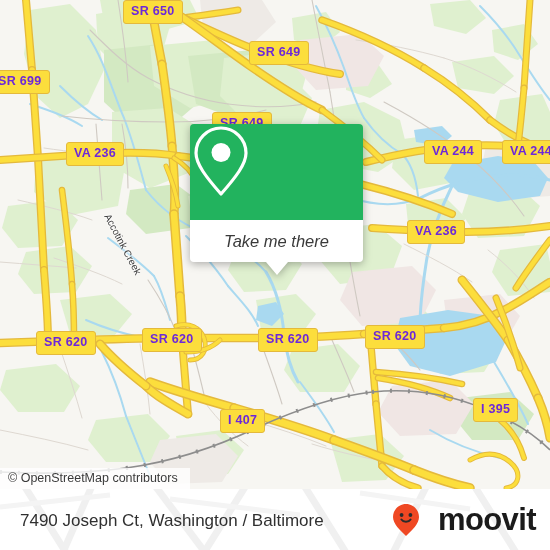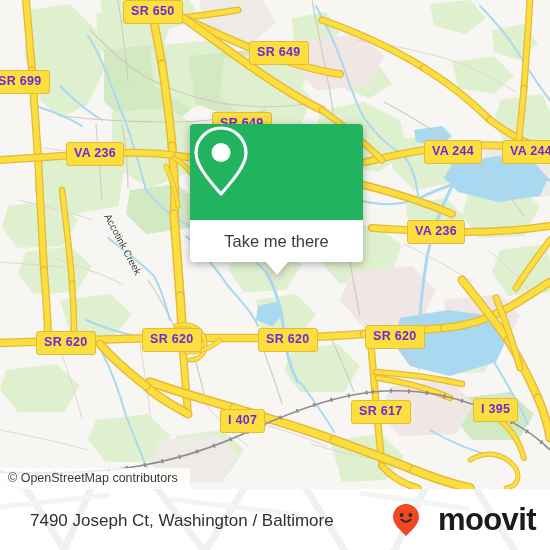--- a/index.html
+++ b/index.html
@@ -28,31 +28,31 @@
                color:#3a3a3a;font-size:12.5px;padding:3px 12px 4px 8px;
                white-space:nowrap;line-height:1.15;}
 
   
   #callout{position:absolute;left:190px;top:124px;width:173px;
            filter:drop-shadow(0 2px 4px rgba(0,0,0,.30));}
   #callout-top{background:#22b35e;height:96px;border-radius:4px 4px 0 0;
                display:flex;align-items:center;justify-content:center;}
   #callout-bottom{background:#fff;height:42px;border-radius:0 0 4px 4px;
                   display:flex;align-items:center;justify-content:center;}
-  #callout-label{color:#3a3a3a;font-size:16.5px;line-height:1;}
+  #callout-label{color:#3a3a3a;font-size:16.5px;line-height:1;font-style:italic;}
   #callout-tail{position:absolute;left:50%;top:138px;margin-left:-11px;
                 width:0;height:0;border-left:11px solid transparent;
                 border-right:11px solid transparent;border-top:13px solid #fff;}
 
   
   #footer{position:absolute;left:0;top:489px;width:550px;height:61px;
           background:#fff;overflow:hidden;}
   #footer-watermark{position:absolute;left:0;top:0;width:550px;height:61px;}
   #footer-title{position:absolute;left:20px;top:50%;transform:translateY(-50%);
-                color:#303030;font-size:17px;white-space:nowrap;line-height:1;margin-left:10px;}
+                color:#303030;font-size:17px;white-space:nowrap;line-height:1;}
 
   
   #moovit{position:absolute;right:14px;top:50%;transform:translateY(-50%);
           display:flex;align-items:center;gap:18px;justify-content:space-between;}
   #moovit-word{color:#1b1b1b;font-size:31px;font-weight:bold;line-height:1;
                letter-spacing:-.6px;}
 </style>
 </head>
 <body>
 
@@ -342,21 +342,20 @@
     <div class="shield" style="left:212px;top:112px;">SR 649</div>
     <div class="shield" style="left:66px;top:142px;">VA 236</div>
     <div class="shield" style="left:424px;top:140px;">VA 244</div>
     <div class="shield" style="left:502px;top:140px;">VA 244</div>
     <div class="shield" style="left:407px;top:220px;">VA 236</div>
     <div class="shield" style="left:36px;top:331px;">SR 620</div>
     <div class="shield" style="left:142px;top:328px;">SR 620</div>
     <div class="shield" style="left:258px;top:328px;">SR 620</div>
     <div class="shield" style="left:365px;top:325px;">SR 620</div>
     <div class="shield" style="left:220px;top:409px;">I 407</div>
-    <div class="shield" style="left:351px;top:400px;">SR 617</div>
     <div class="shield" style="left:473px;top:398px;text-align:right;">I 395</div>
 
     <div id="attribution">© OpenStreetMap contributors</div>
 
     <div id="callout">
       <div id="callout-top">
         <svg width="62" height="74" viewBox="0 0 62 74">
           <path d="M31 4 C17.2 4 6 15.2 6 29 C6 40 16 53 31 70 C46 53 56 40 56 29 C56 15.2 44.8 4 31 4 Z" fill="none" stroke="#ffffff" stroke-width="3.2" stroke-linejoin="round"></path>
           <circle cx="31" cy="28.5" r="9.5" fill="#ffffff"></circle>
         </svg>

